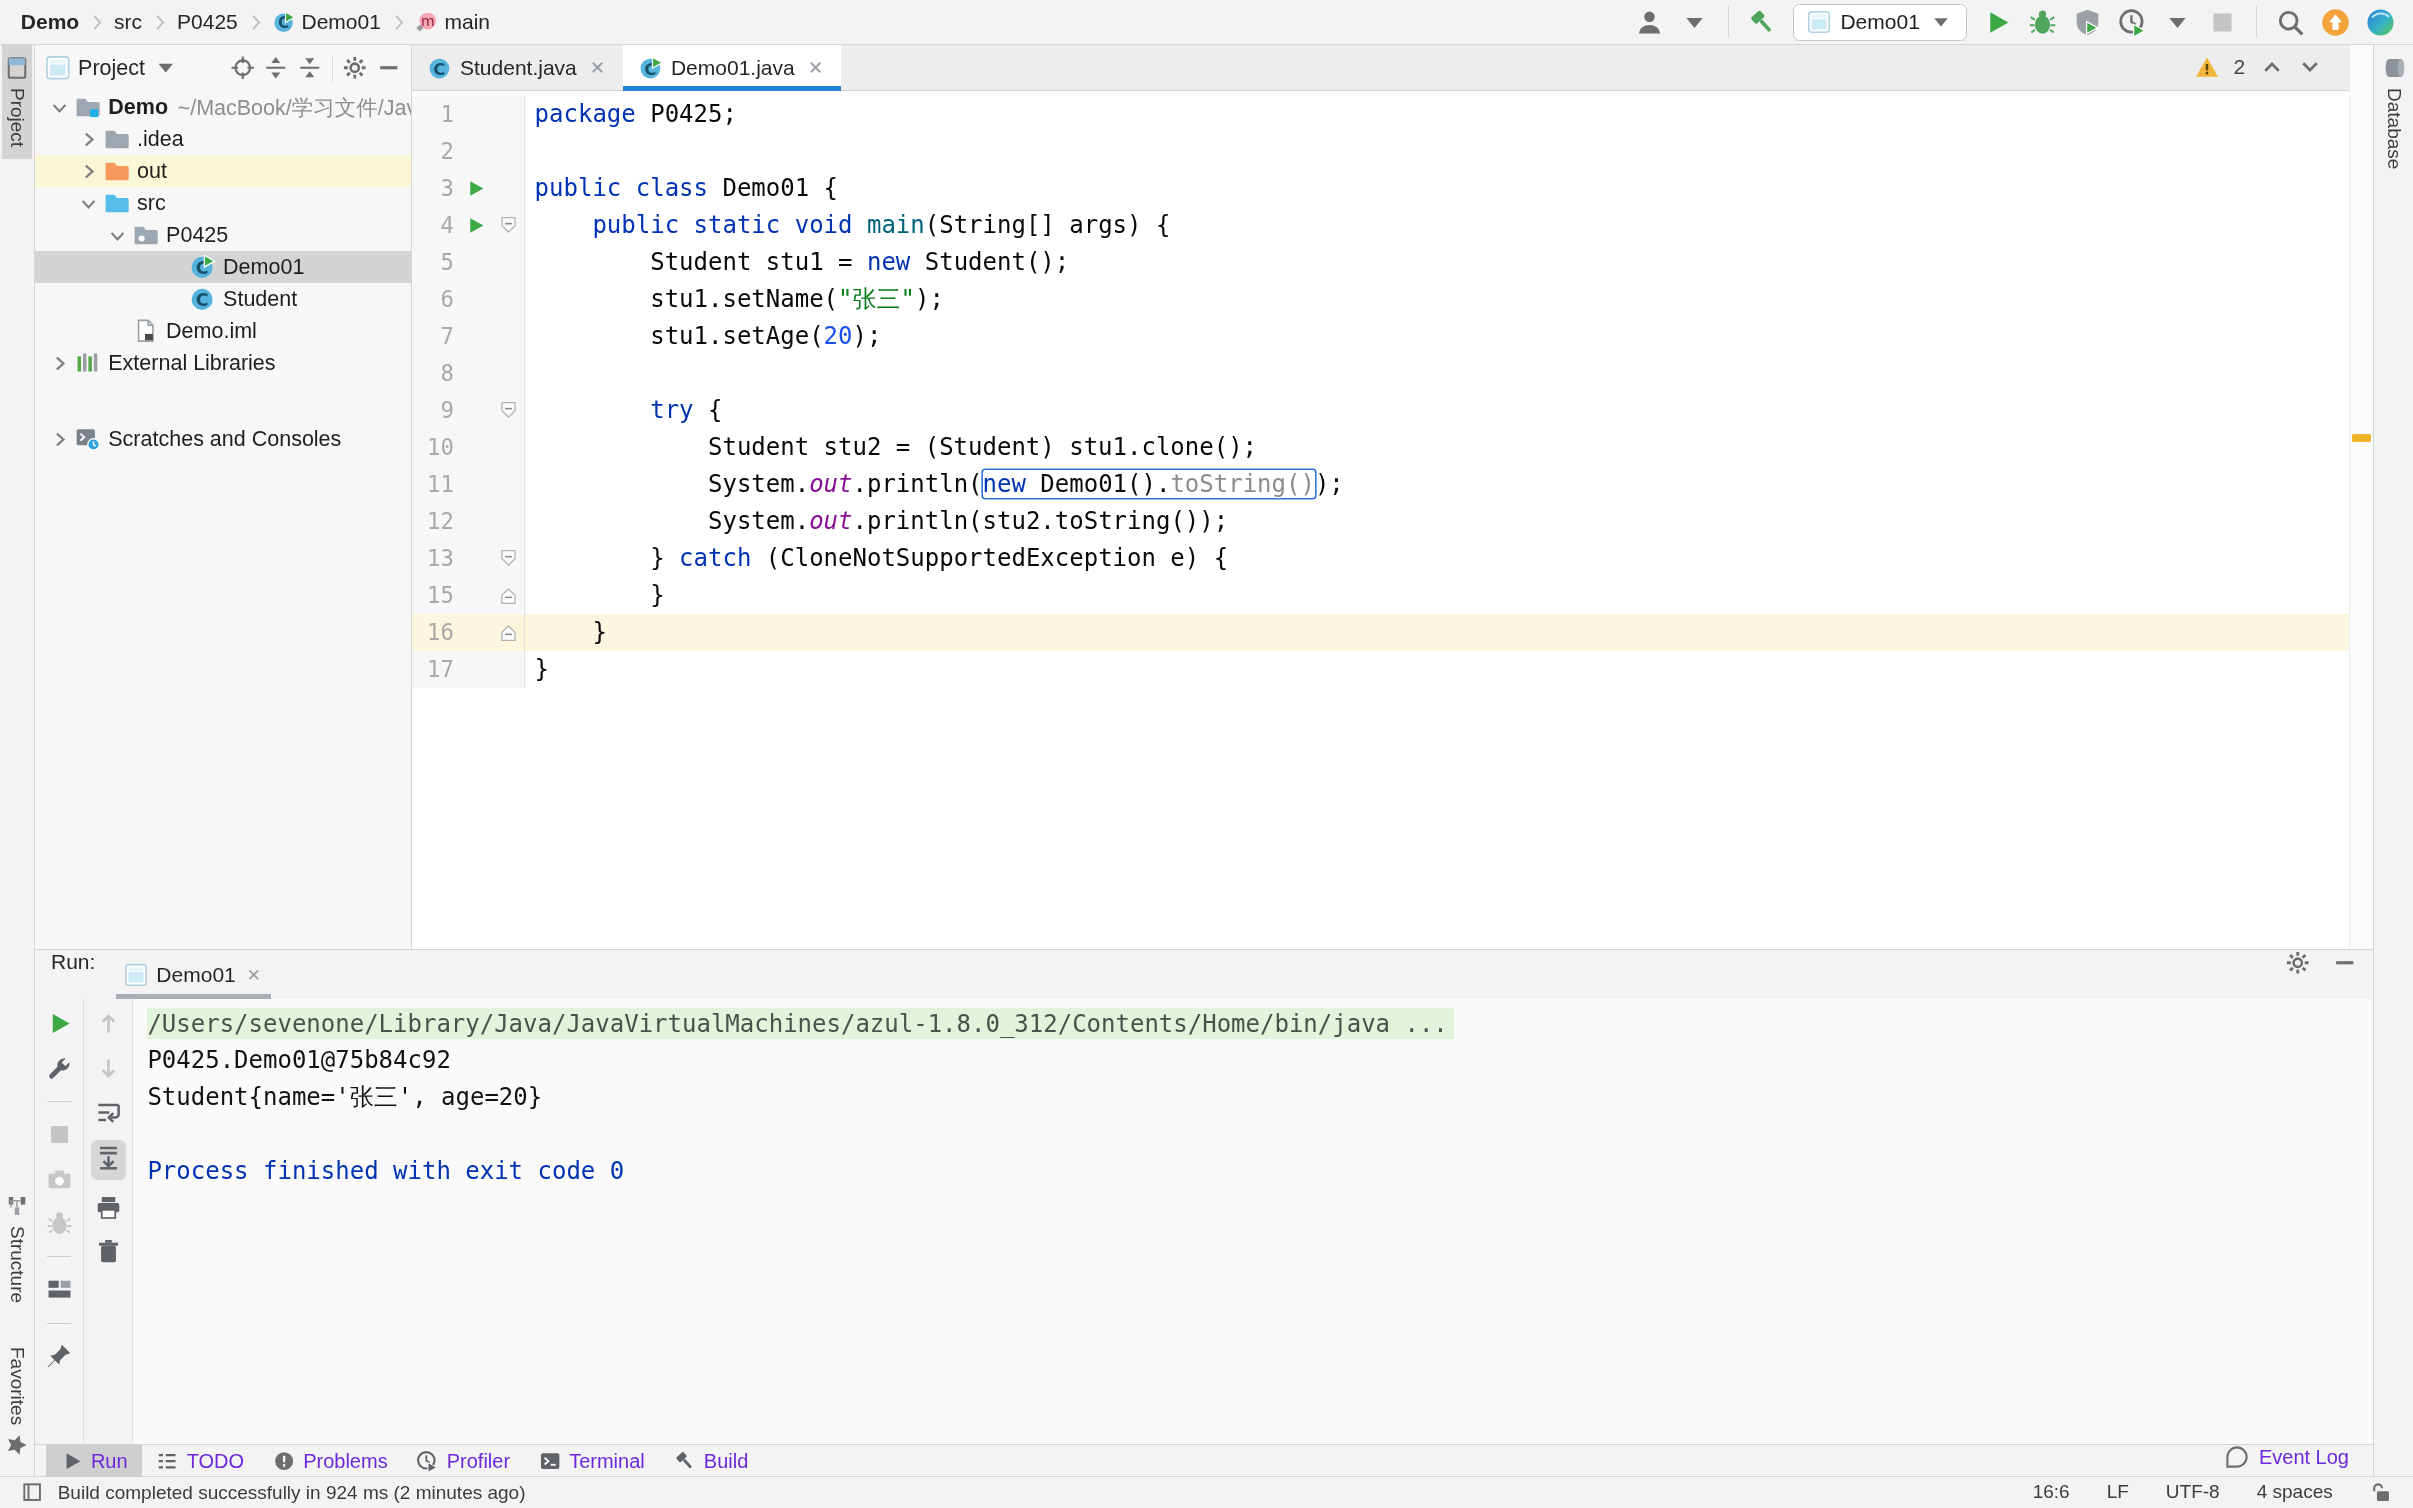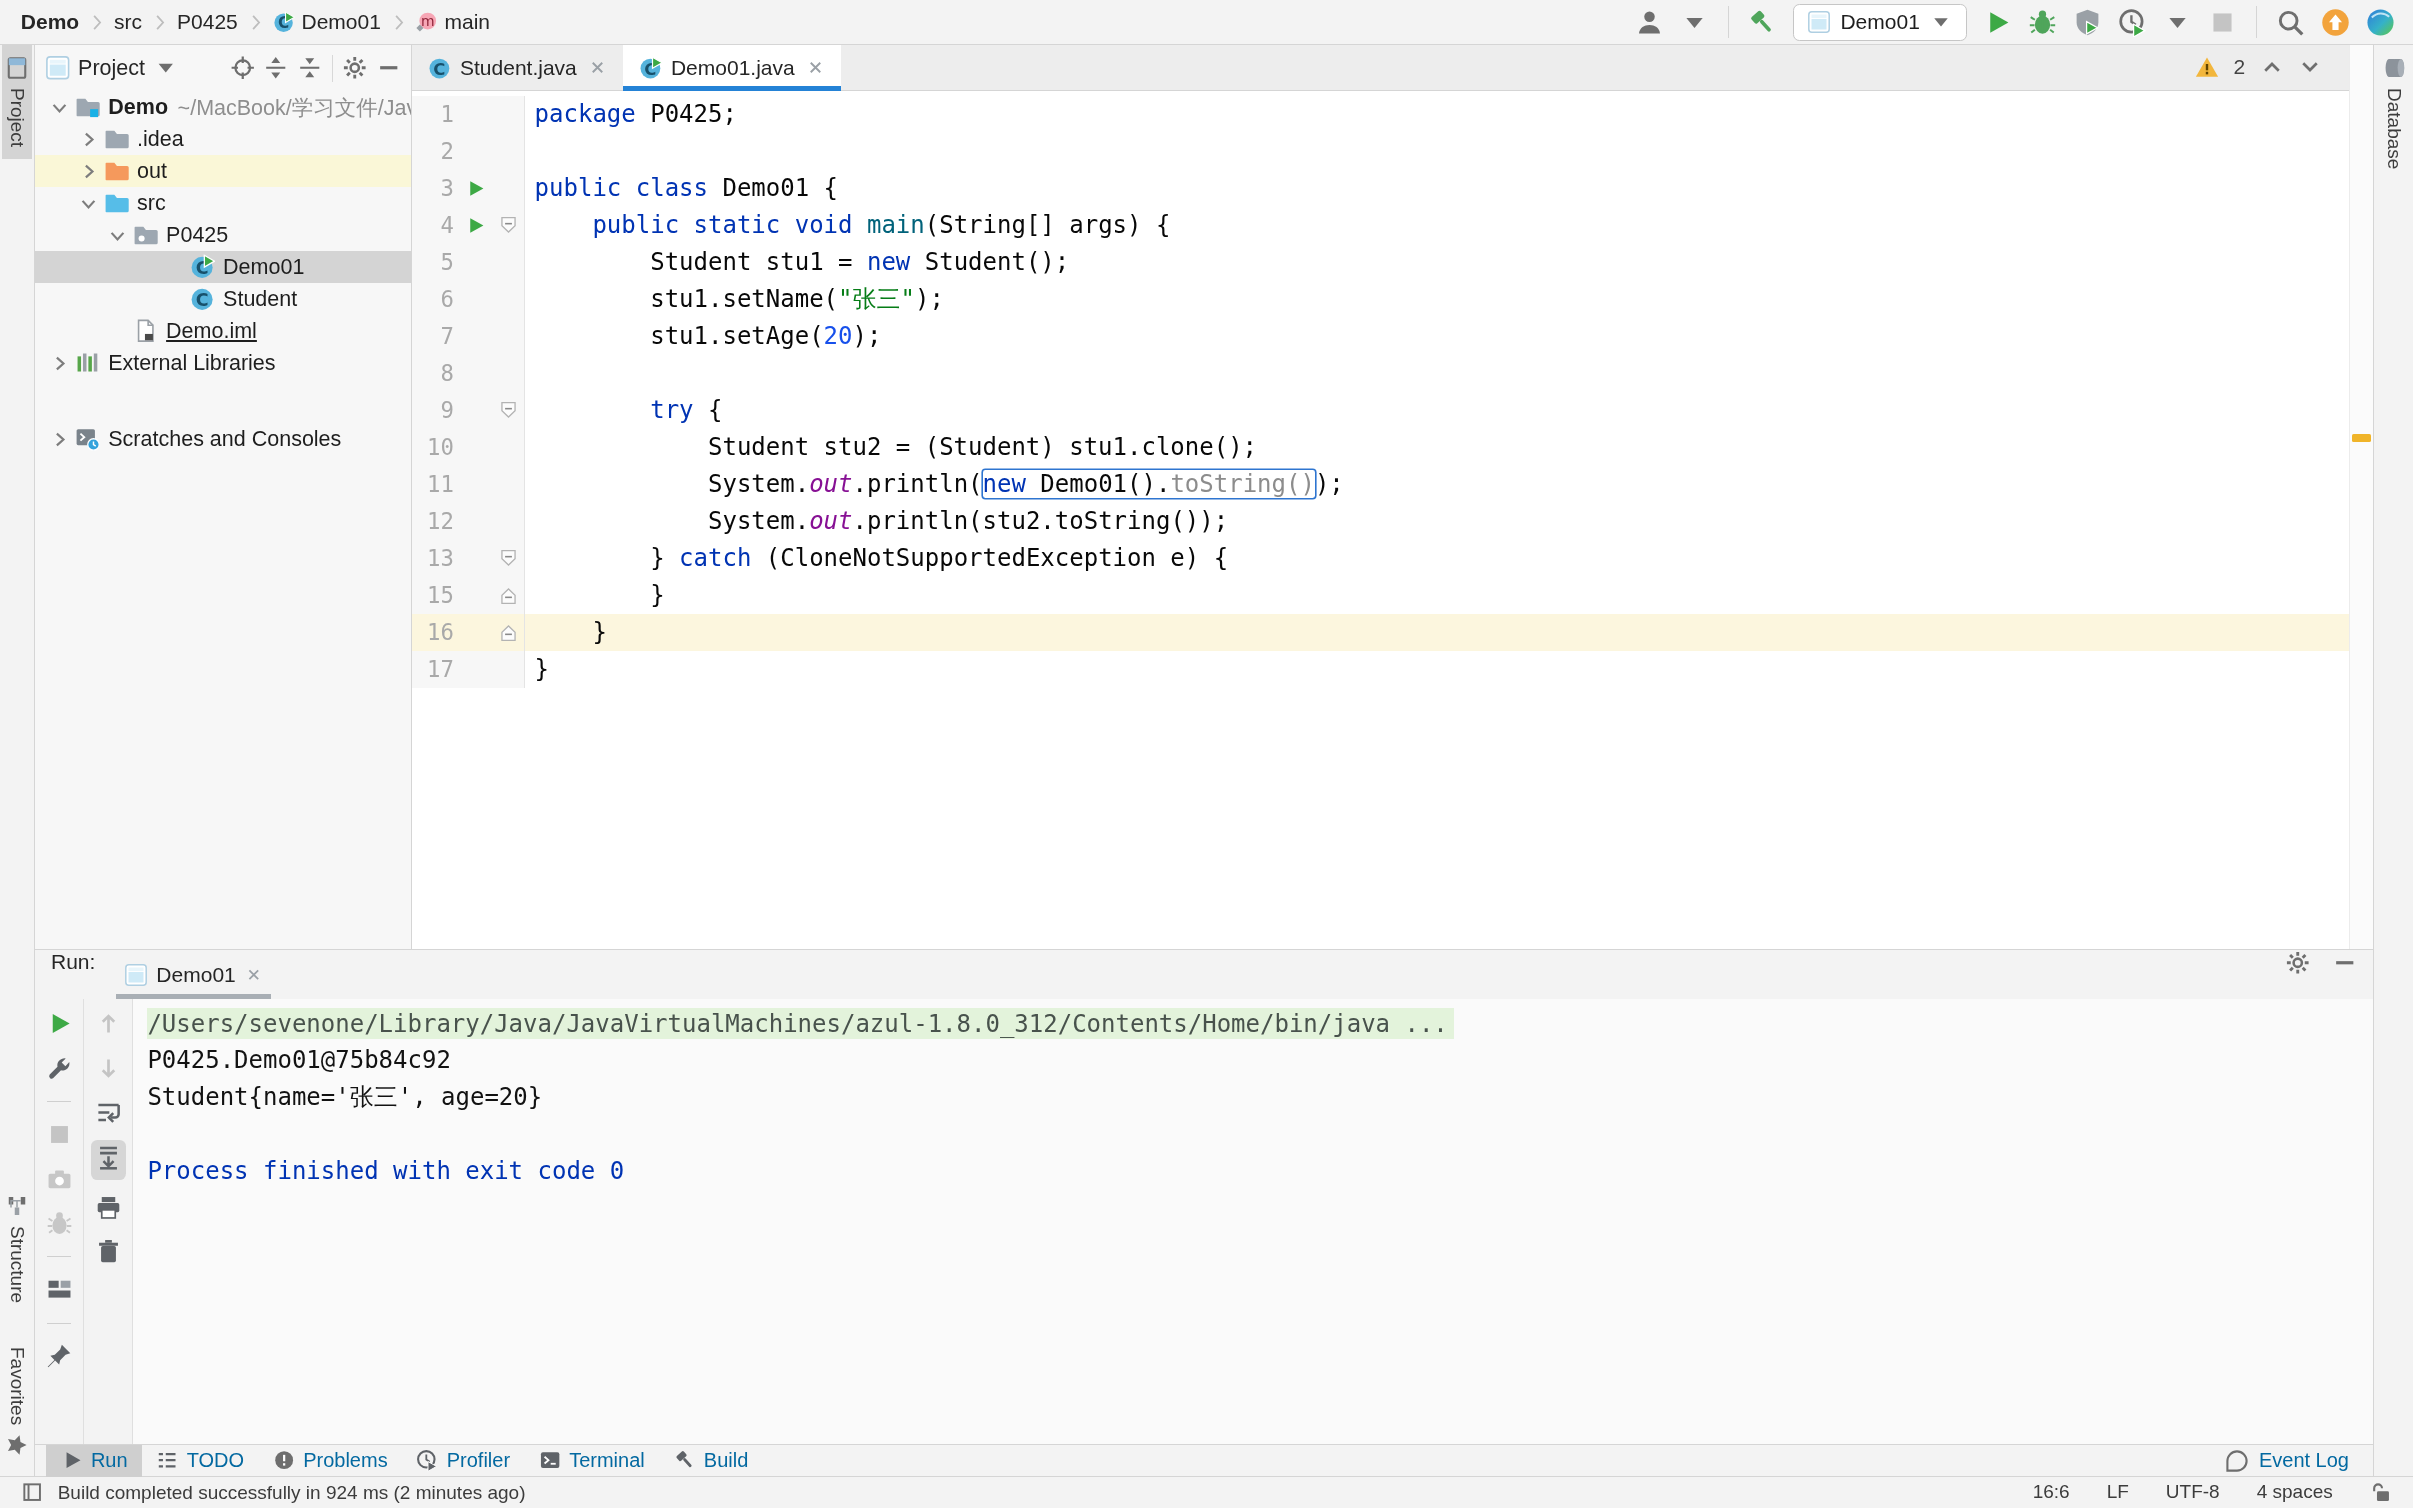--- a/index.html
+++ b/index.html
@@ -88,21 +88,21 @@
 .rcolumn{width:49px;flex:none;background:#F3F3F3;border-right:0.8px solid #DFDFDF;display:flex;flex-direction:column;align-items:center;padding-top:11.2px;gap:17.6px}
 .rcolumn .ic{width:27px;height:27px}
 .rcolumn .sep{width:24px;height:0.8px;background:#CFCFCF;margin:1.6px 0}
 .rcolumn .sel{background:#D6D6D6;border-radius:6.4px;padding:4px;margin:-4px}
 .console{flex:1;font-family:"DejaVu Sans Mono",monospace;font-size:24px;padding:6.4px 0 0 14.4px;color:#121212;overflow:hidden}
 .cline{height:37px;line-height:37px;white-space:pre}
 .cline.cmd span{background:#E3F3DB;color:#48524C;padding:1.6px 6.4px 1.6px 0}
 .cline.sys{color:#0033B3}
 
 
-.twbar{height:32px;flex:none;background:#F3F3F3;border-top:0.8px solid #D5D5D5;display:flex;align-items:center;padding:0 24px 0 11.2px;font-size:20px;color:#0369a1}
+.twbar{height:32px;flex:none;background:#F3F3F3;border-top:0.8px solid #D5D5D5;display:flex;align-items:flex-start;padding:0 24px 0 11.2px;font-size:20px;color:#6d28d9}
 .twbtn{display:flex;align-items:center;gap:8px;height:32px;padding:0 14.4px}
 .twbtn .ic{width:22.3px;height:22.3px}
 .twbtn.active{background:#CFCFCF}
 .tw-right{margin-left:auto;display:flex;align-items:center;gap:9.6px}
 .tw-right .ic{width:24px;height:24px}
 .statusbar{height:32px;background:#F3F3F3;border-top:0.8px solid #D5D5D5;display:flex;align-items:center;padding:0 21px;font-size:19px;color:#3C3C3C}
 .statusbar .ic{width:22.3px;height:22.3px;margin-right:14.4px}
 .sb-right{margin-left:auto;display:flex;align-items:flex-start;gap:37px}
 .sb-right .ic{margin:0}
 </style>
@@ -431,21 +431,21 @@
             <div class="trow" style="padding-left: 126px;">
               <span class="chev"></span>
               <span class="ic ticon">
                 <svg viewBox="0 0 16 16" xmlns="http://www.w3.org/2000/svg" style="font-size:27px">
                   <circle cx="7.6" cy="8.4" r="6.6" fill="#55B3DC"></circle>
                   <text x="7.6" y="12.4" font-size="11" font-weight="bold" text-anchor="middle" fill="#17506B" font-family="DejaVu Sans">C</text>
                 </svg>
               </span>
               <span class="lbl">Student</span>
             </div>
-            <div class="trow" style="padding-left: 69px; text-decoration: underline;">
+            <div class="trow" style="padding-left: 69px;">
               <span class="chev"></span>
               <span class="ic ticon">
                 <svg viewBox="0 0 16 16" xmlns="http://www.w3.org/2000/svg">
                   <path d="M3.5 1.5h6l3 3v10h-9z" fill="#FFF" stroke="#9AA0A6"></path>
                   <path d="M9.5 1.5v3h3" fill="none" stroke="#9AA0A6"></path>
                   <rect x="7.5" y="10" width="5" height="4" fill="#4A4A4A"></rect>
                 </svg>
               </span>
               <span class="lbl">Demo.iml</span>
             </div>

